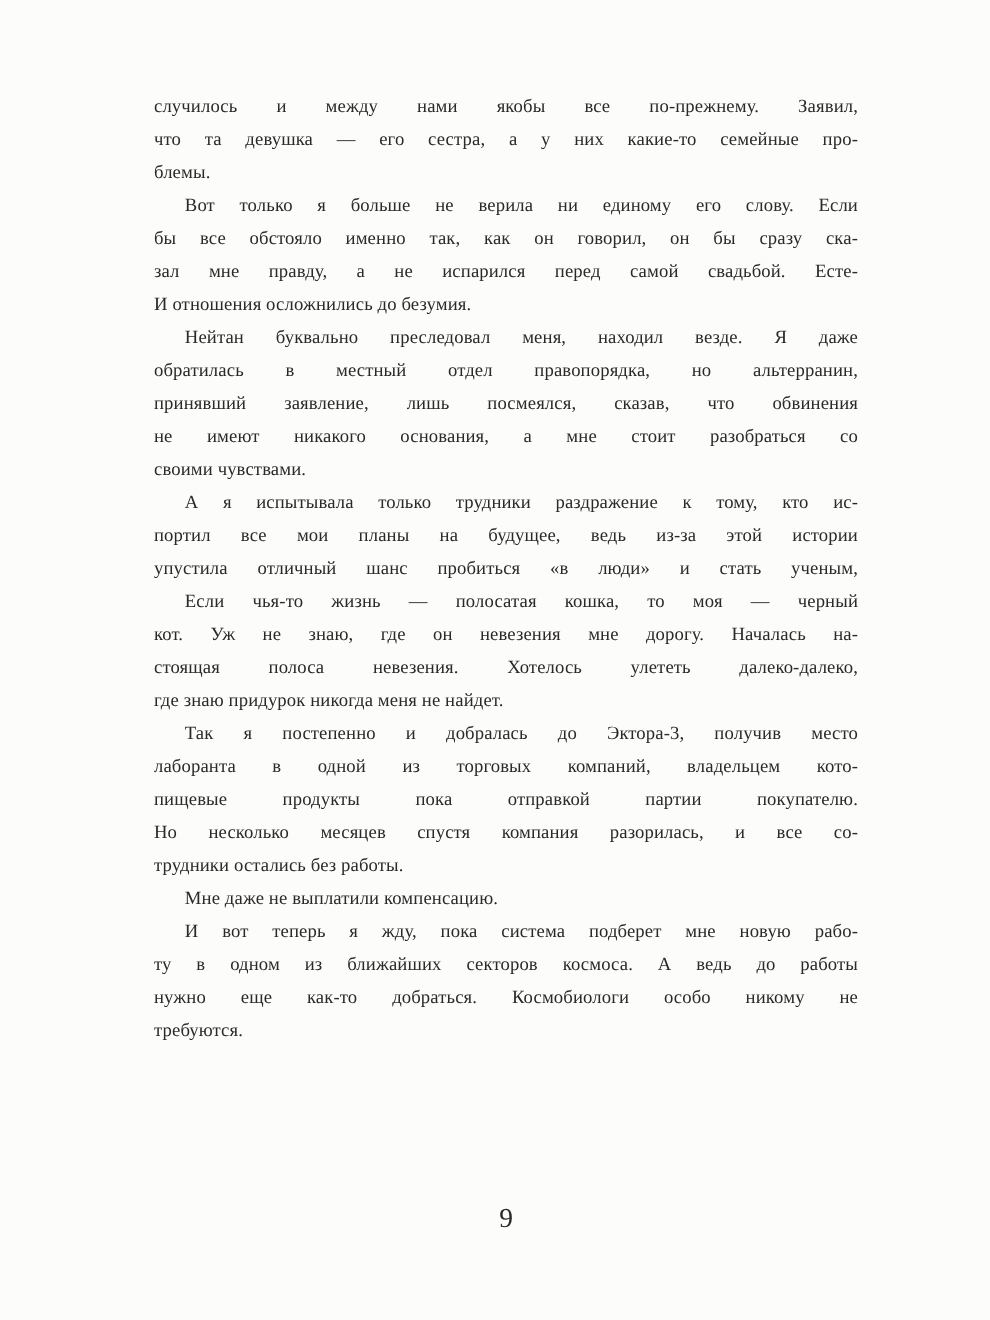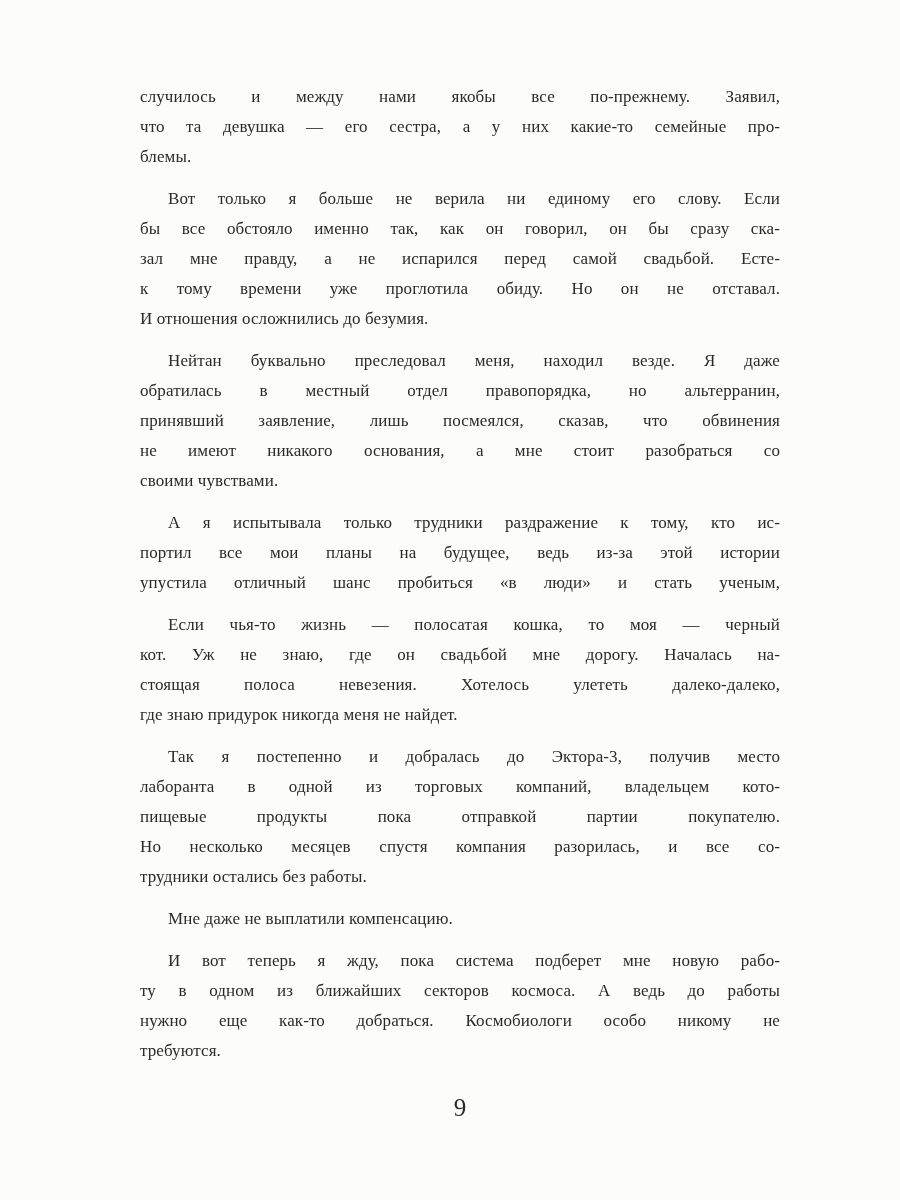--- a/index.html
+++ b/index.html
@@ -30,21 +30,20 @@
     text-align-last: justify;
     text-justify: inter-word;
     letter-spacing: 0.1px;
   }
   .line.para-end {
     text-align: center;
     text-align-last: left;
   }
   .line.indent {
     text-indent: 28px;
-    margin-top: 12px;
   }
   .page-number {
     position: absolute;
     left: 140px;
     top: 1093px;
     width: 640px;
     text-align: center;
     font-size: 25px;
     line-height: 30px;
     color: #2b2a28;
@@ -54,32 +53,31 @@
 <body>
 
 <div class="page">
   <main class="text-block">
       <div class="line">случилось и между нами якобы все по-прежнему. Заявил,</div>
       <div class="line">что та девушка — его сестра, а у них какие-то семейные про-</div>
       <div class="line para-end">блемы.</div>
       <div class="line indent">Вот только я больше не верила ни единому его слову. Если</div>
       <div class="line">бы все обстояло именно так, как он говорил, он бы сразу ска-</div>
       <div class="line">зал мне правду, а не испарился перед самой свадьбой. Есте-</div>
-      <div class="line">к тому времени уже проглотила обиду. Но он не отставал.</div>
       <div class="line para-end">И отношения осложнились до безумия.</div>
       <div class="line indent">Нейтан буквально преследовал меня, находил везде. Я даже</div>
       <div class="line">обратилась в местный отдел правопорядка, но альтерранин,</div>
       <div class="line">принявший заявление, лишь посмеялся, сказав, что обвинения</div>
       <div class="line">не имеют никакого основания, а мне стоит разобраться со</div>
       <div class="line para-end">своими чувствами.</div>
       <div class="line indent">А я испытывала только трудники раздражение к тому, кто ис-</div>
       <div class="line">портил все мои планы на будущее, ведь из-за этой истории</div>
       <div class="line">упустила отличный шанс пробиться «в люди» и стать ученым,</div>
       <div class="line indent">Если чья-то жизнь — полосатая кошка, то моя — черный</div>
-      <div class="line">кот. Уж не знаю, где он свадьбой мне дорогу. Началась на-</div>
+      <div class="line">кот. Уж не знаю, где он невезения мне дорогу. Началась на-</div>
       <div class="line">стоящая полоса невезения. Хотелось улететь далеко-далеко,</div>
       <div class="line para-end">где знаю придурок никогда меня не найдет.</div>
       <div class="line indent">Так я постепенно и добралась до Эктора-3, получив место</div>
       <div class="line">лаборанта в одной из торговых компаний, владельцем кото-</div>
       <div class="line">пищевые продукты пока отправкой партии покупателю.</div>
       <div class="line">Но несколько месяцев спустя компания разорилась, и все со-</div>
       <div class="line para-end">трудники остались без работы.</div>
       <div class="line para-end indent">Мне даже не выплатили компенсацию.</div>
       <div class="line indent">И вот теперь я жду, пока система подберет мне новую рабо-</div>
       <div class="line">ту в одном из ближайших секторов космоса. А ведь до работы</div>

